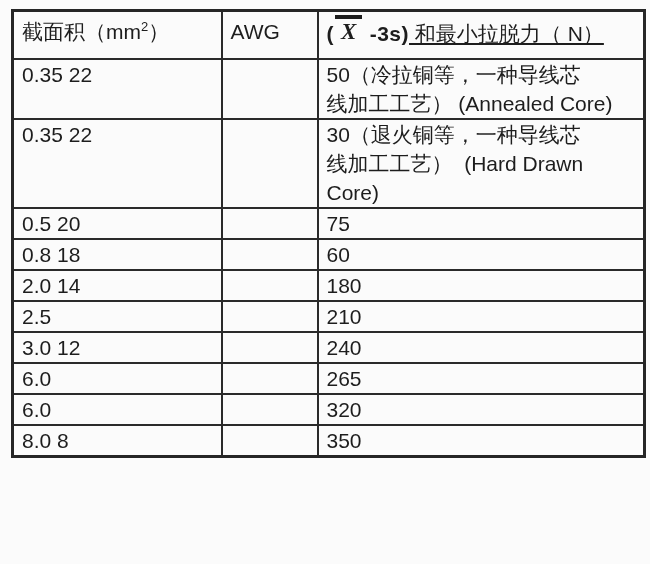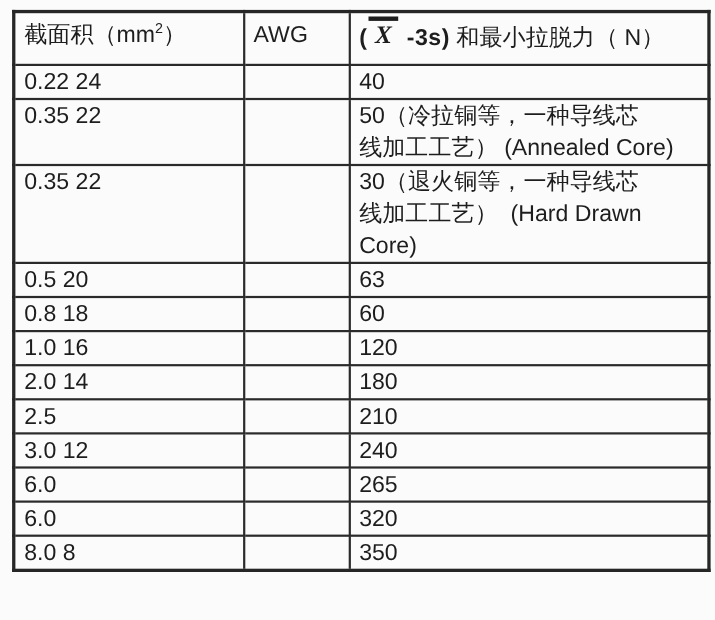--- a/index.html
+++ b/index.html
@@ -53,72 +53,62 @@
     font-family: "Liberation Serif", "DejaVu Serif", serif;
     font-style: italic;
     font-weight: bold;
     font-size: 23px;
     line-height: 1.0;
     border-top: 4px solid #1d1d1d;
     padding: 1px 6px 0 6px;
     margin: 0 1px;
     transform: translateY(-2px);
   }
-  .header-tail { font-weight: normal; }
+  .header-tail { font-weight: normal; text-decoration: underline; }
 </style>
 </head>
 <body>
 
 <div class="doc-canvas">
   <table class="spec-table">
     <colgroup>
       <col class="c1">
         <col class="c2">
         <col class="c3">
     </colgroup>
     <thead>
       <tr>
         <th><span>截面积（mm</span><sup class="sq">2</sup><span>）</span></th>
         <th>AWG</th>
         <th><span class="formula">(</span><span class="xbar">X</span><span class="formula"> -3s)</span><span class="header-tail"> 和最小拉脱力（ N）</span></th>
       </tr>
     </thead>
     <tbody>
       <tr>
-        <td class="area-cell">0.22 24</td>
-        <td class="awg-cell"></td>
-        <td class="force-cell">40</td>
-      </tr>
-      <tr>
         <td class="area-cell">0.35 22</td>
         <td class="awg-cell"></td>
         <td class="force-cell">50（冷拉铜等，一种导线芯
 线加工工艺） (Annealed Core)</td>
       </tr>
       <tr>
         <td class="area-cell">0.35 22</td>
         <td class="awg-cell"></td>
         <td class="force-cell">30（退火铜等，一种导线芯
 线加工工艺）  (Hard Drawn
 Core)</td>
       </tr>
       <tr>
         <td class="area-cell">0.5 20</td>
         <td class="awg-cell"></td>
-        <td class="force-cell">63</td>
+        <td class="force-cell">75</td>
       </tr>
       <tr>
         <td class="area-cell">0.8 18</td>
         <td class="awg-cell"></td>
         <td class="force-cell">60</td>
-      </tr>
-      <tr>
-        <td class="area-cell">1.0 16</td>
-        <td class="awg-cell"></td>
-        <td class="force-cell">120</td>
       </tr>
       <tr>
         <td class="area-cell">2.0 14</td>
         <td class="awg-cell"></td>
         <td class="force-cell">180</td>
       </tr>
       <tr>
         <td class="area-cell">2.5</td>
         <td class="awg-cell"></td>
         <td class="force-cell">210</td>

